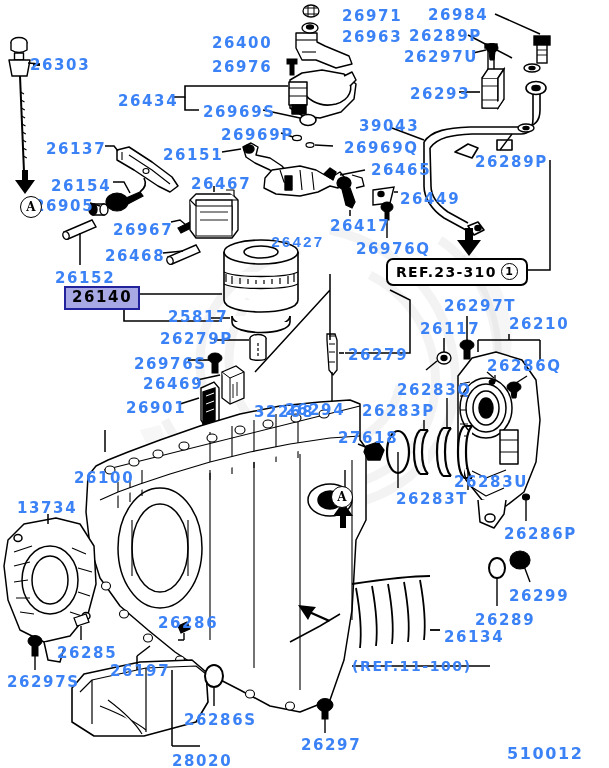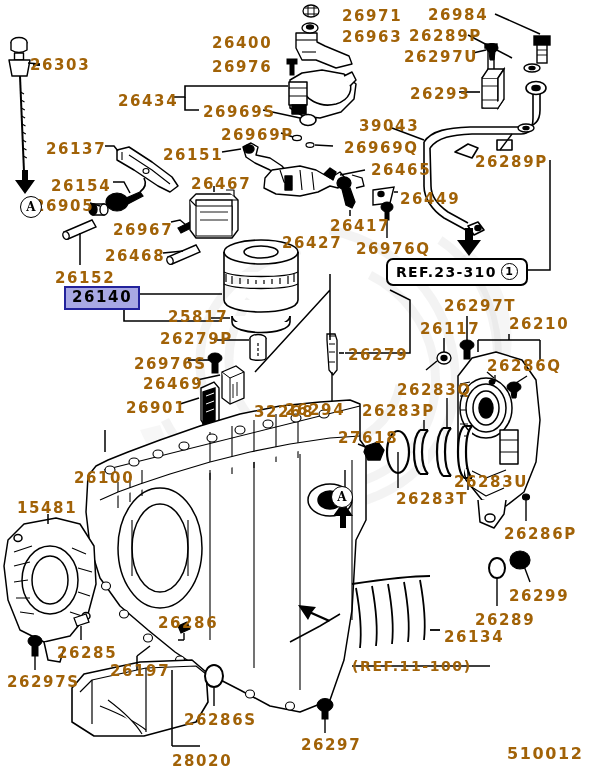--- a/index.html
+++ b/index.html
@@ -17,21 +17,21 @@
     position: absolute;
     inset: 0;
     width: 609px; height: 768px;
   }
   
   .lbl {
     position: absolute;
     font-family: "DejaVu Sans", "Liberation Sans", sans-serif;
     font-size: 15px;
     font-weight: bold;
-    color: #a16207;
+    color: #3b82f6;
     letter-spacing: 1.6px;
     white-space: nowrap;
     line-height: 1;
     user-select: none;
   }
   .lbl.code { font-size: 16px; letter-spacing: 1.6px; font-weight: bold; }
   
   .hl {
     position: absolute;
     background: #a8a8e4;
@@ -617,41 +617,41 @@
     <div class="lbl" style="left: 344px; top: 141px;">26969Q</div>
     <div class="lbl" style="left: 475px; top: 155px;">26289P</div>
     <div class="lbl" style="left: 51px; top: 179px;">26154</div>
     <div class="lbl" style="left: 191px; top: 177px;">26467</div>
     <div class="lbl" style="left: 371px; top: 163px;">26465</div>
     <div class="lbl" style="left: 34px; top: 199px;">26905</div>
     <div class="lbl" style="left: 400px; top: 192px;">26449</div>
     <div class="lbl" style="left: 113px; top: 223px;">26967</div>
     <div class="lbl" style="left: 330px; top: 219px;">26417</div>
     <div class="lbl" style="left: 105px; top: 249px;">26468</div>
-    <div class="lbl" style="left: 282px; top: 236px;">26427</div>
+    <div class="lbl" style="left: 271px; top: 236px; font-family: Liberation Mono, monospace;">26427</div>
     <div class="lbl" style="left: 356px; top: 242px;">26976Q</div>
     <div class="lbl" style="left: 55px; top: 271px;">26152</div>
     <div class="lbl" style="left: 168px; top: 310px;">25817</div>
     <div class="lbl" style="left: 444px; top: 299px;">26297T</div>
     <div class="lbl" style="left: 509px; top: 317px;">26210</div>
     <div class="lbl" style="left: 160px; top: 332px;">26279P</div>
     <div class="lbl" style="left: 420px; top: 322px;">26117</div>
     <div class="lbl" style="left: 348px; top: 348px;">26279</div>
     <div class="lbl" style="left: 134px; top: 357px;">26976S</div>
     <div class="lbl" style="left: 487px; top: 359px;">26286Q</div>
     <div class="lbl" style="left: 143px; top: 377px;">26469</div>
     <div class="lbl" style="left: 285px; top: 403px;">26294</div>
     <div class="lbl" style="left: 397px; top: 383px;">26283Q</div>
     <div class="lbl" style="left: 126px; top: 401px;">26901</div>
     <div class="lbl" style="left: 362px; top: 404px;">26283P</div>
     <div class="lbl" style="left: 254px; top: 405px;">32268</div>
     <div class="lbl" style="left: 74px; top: 423px; margin-top: 48px;">26100</div>
     <div class="lbl" style="left: 338px; top: 431px;">27618</div>
     <div class="lbl" style="left: 454px; top: 475px;">26283U</div>
-    <div class="lbl" style="left: 17px; top: 501px;">15481</div>
+    <div class="lbl" style="left: 17px; top: 501px;">13734</div>
     <div class="lbl" style="left: 396px; top: 492px;">26283T</div>
     <div class="lbl" style="left: 504px; top: 527px;">26286P</div>
     <div class="lbl" style="left: 509px; top: 589px;">26299</div>
     <div class="lbl" style="left: 158px; top: 616px;">26286</div>
     <div class="lbl" style="left: 475px; top: 613px;">26289</div>
     <div class="lbl" style="left: 444px; top: 630px;">26134</div>
     <div class="lbl" style="left: 57px; top: 646px;">26285</div>
     <div class="lbl" style="left: 110px; top: 664px;">26197</div>
     <div class="lbl" style="left: 7px; top: 675px;">26297S</div>
     <div class="lbl" style="left: 184px; top: 713px;">26286S</div>

